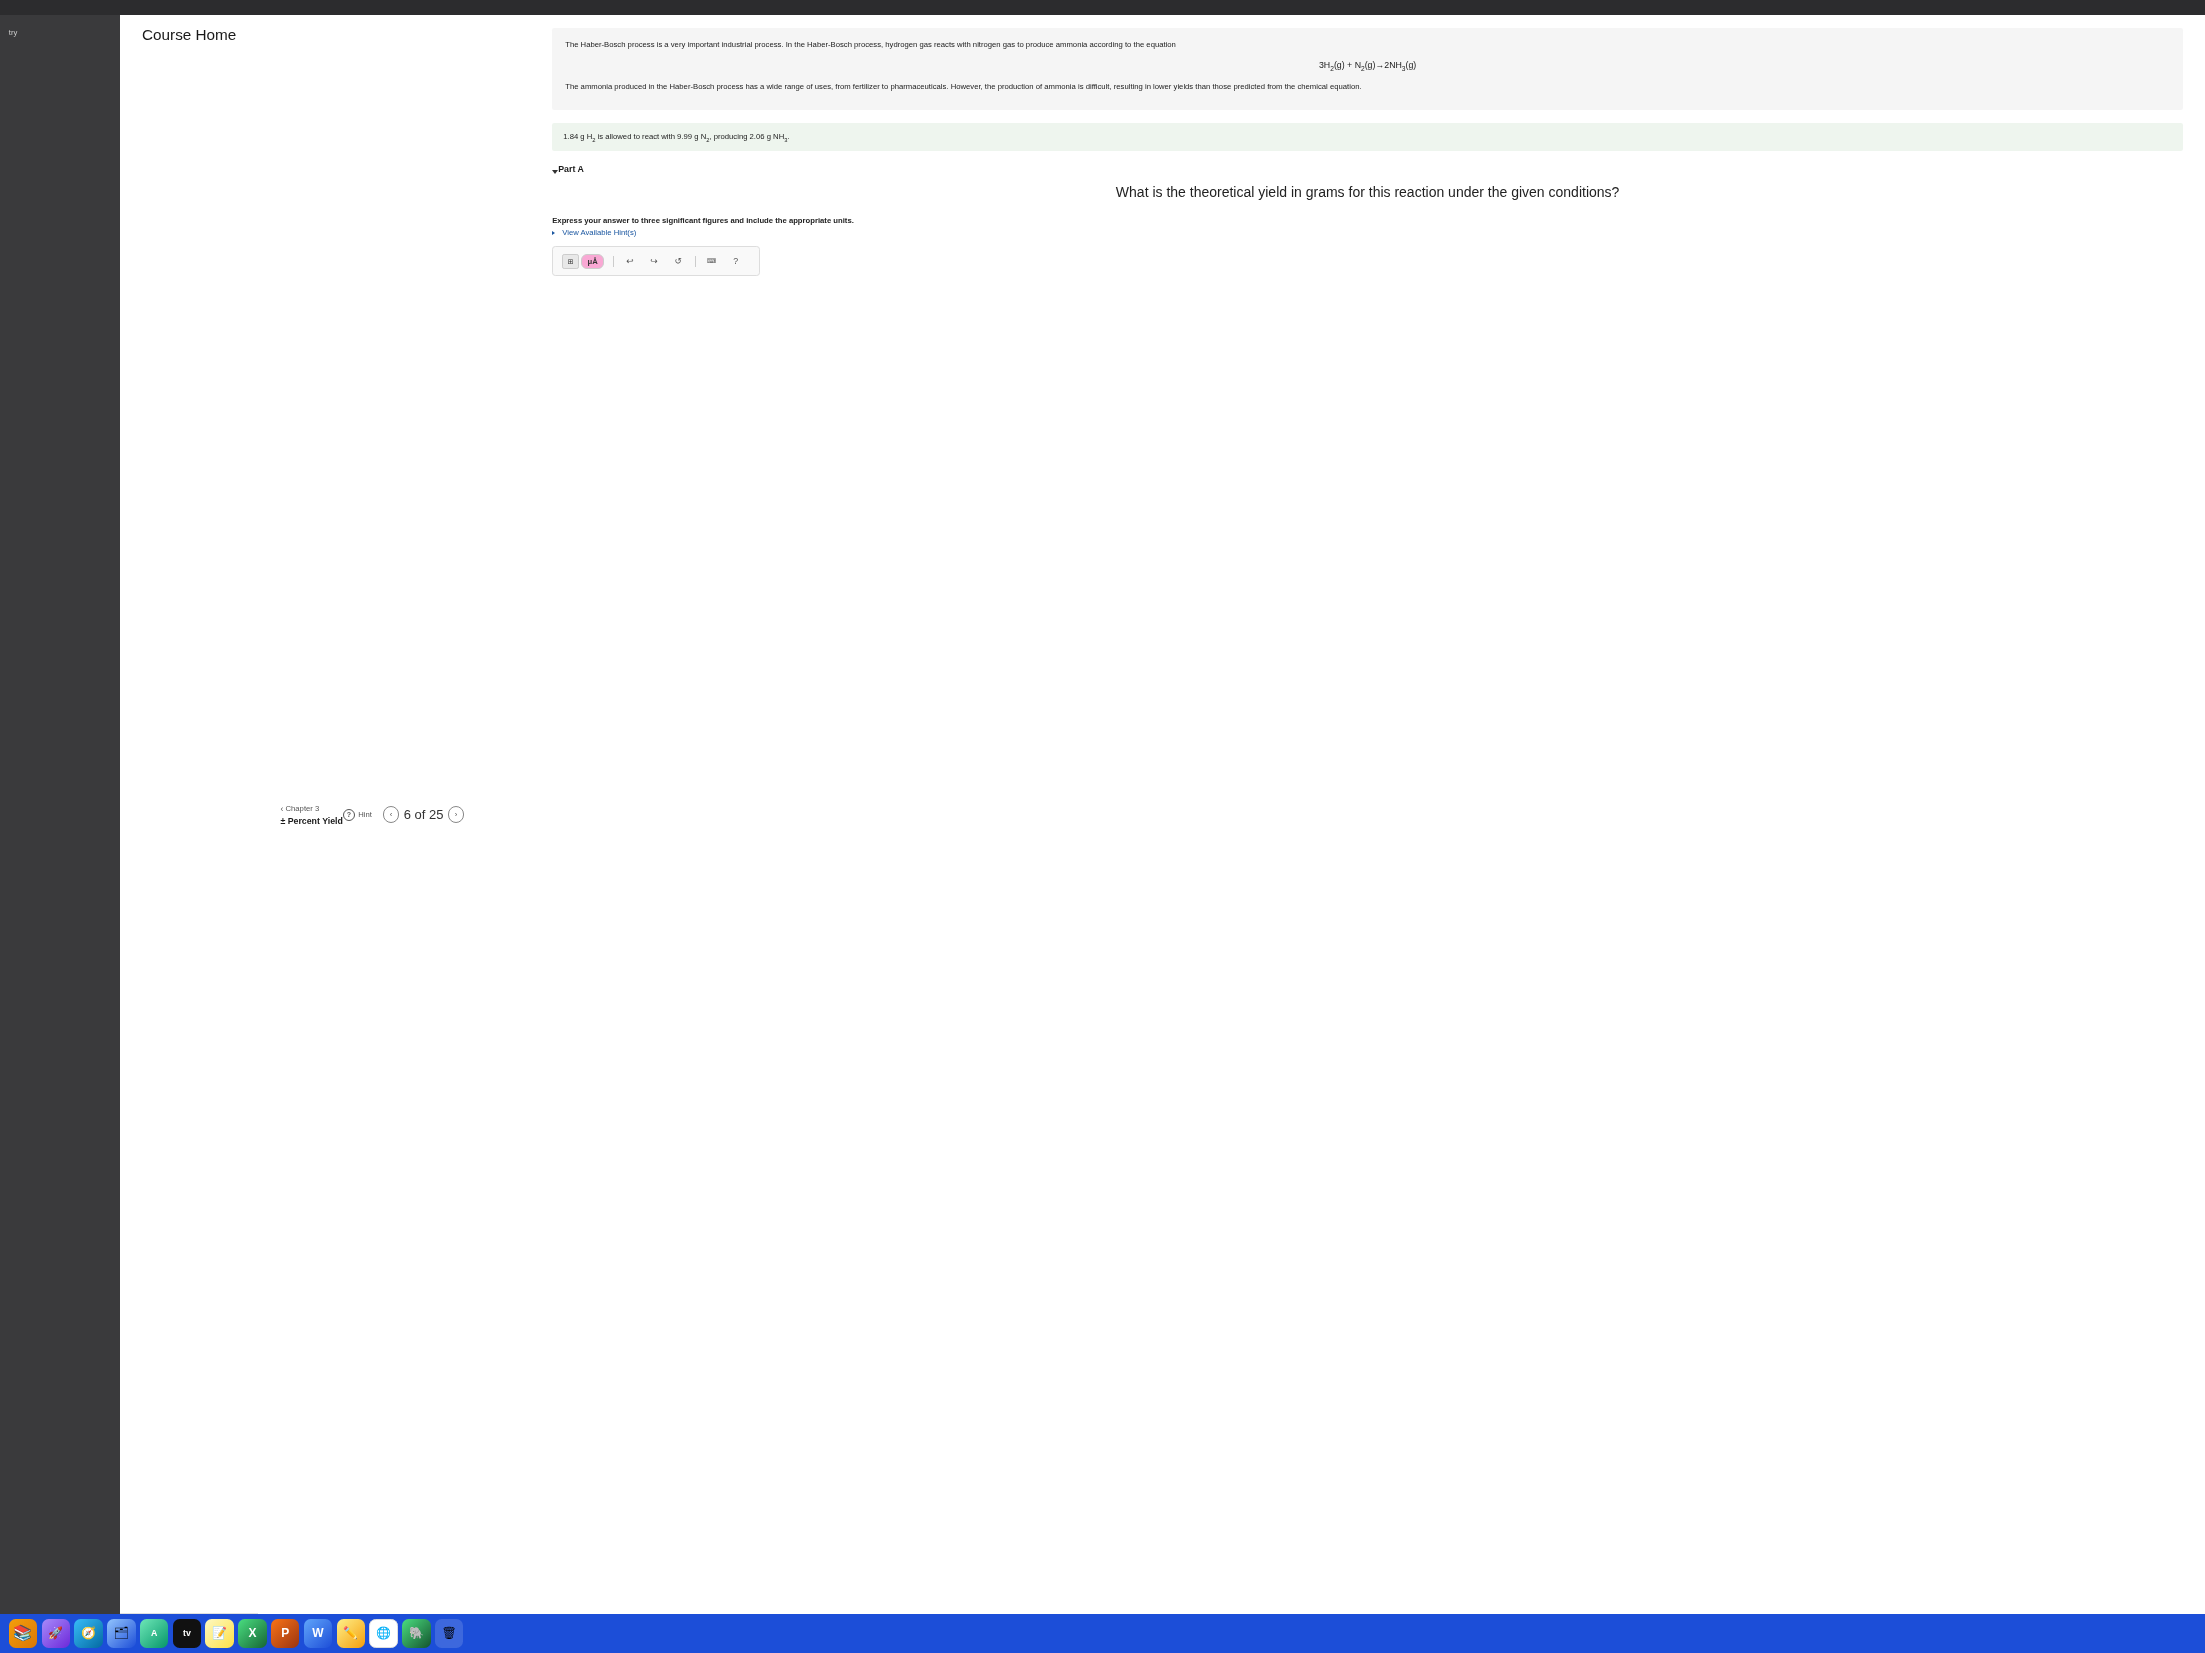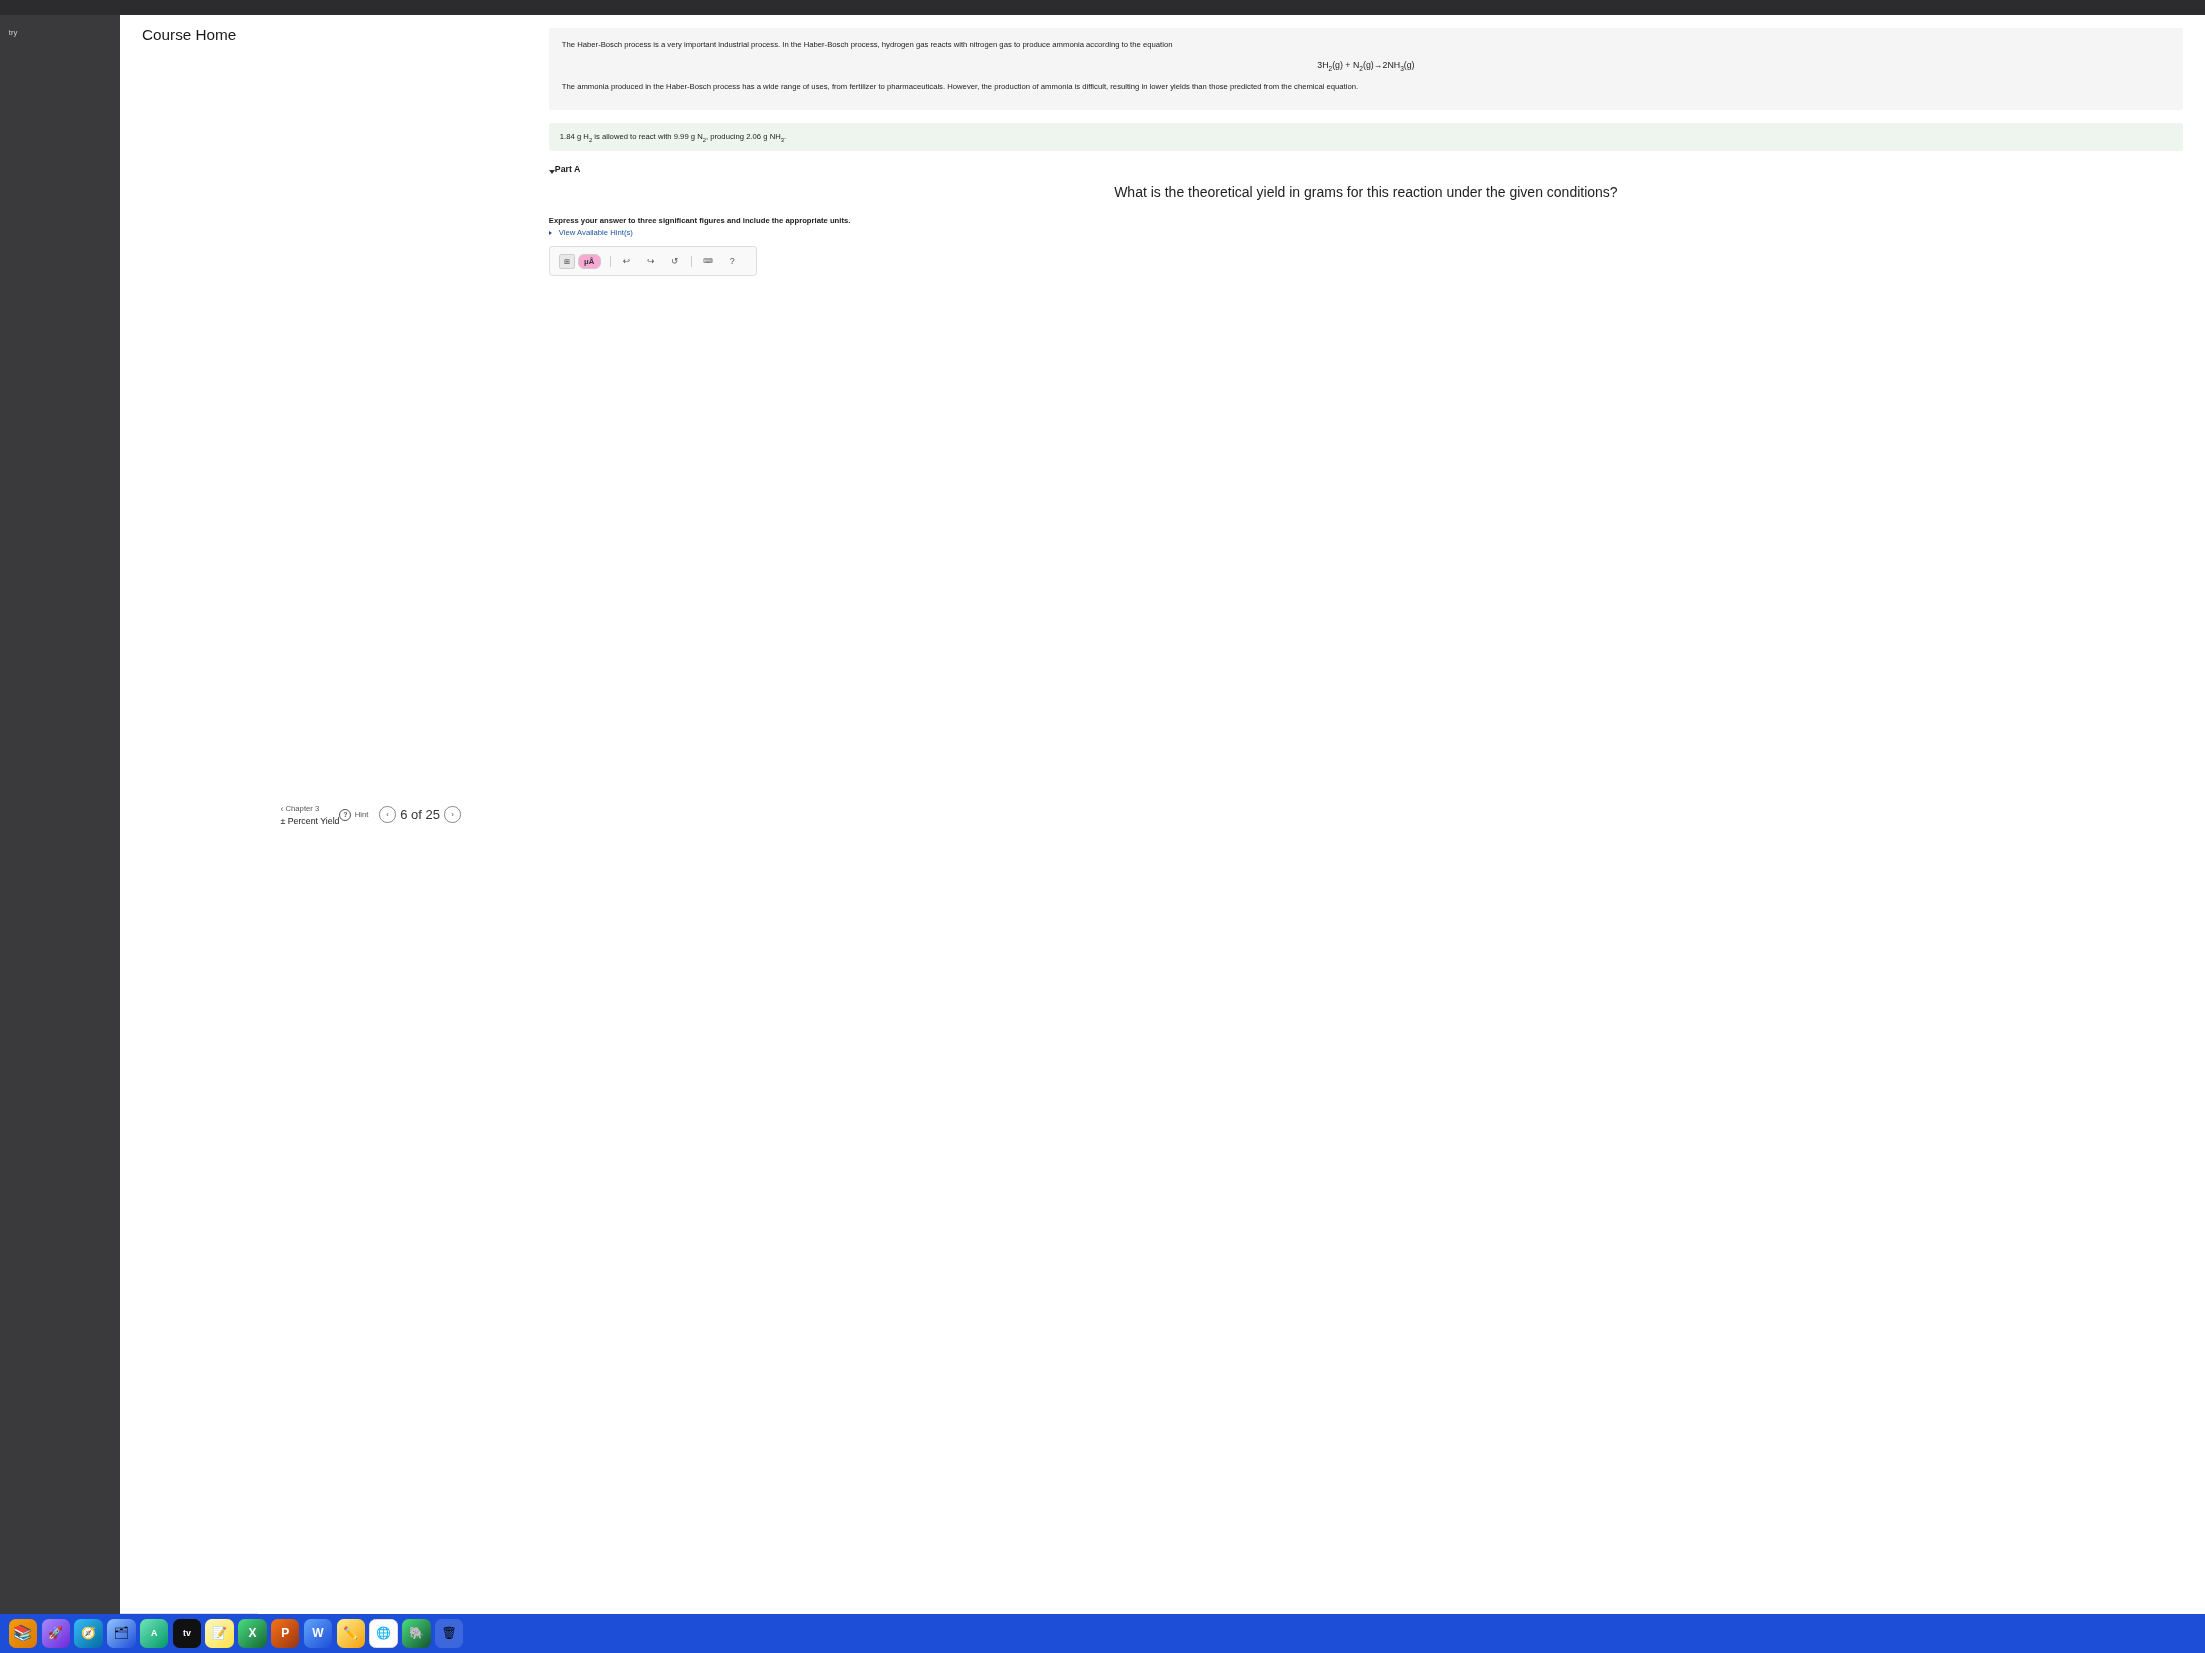--- a/index.html
+++ b/index.html
@@ -82,21 +82,21 @@
       gap: 2.2px;
     }
 
     .chapter-link:before {
       content: '‹';
       font-size: 8.8px;
     }
 
     .section-title {
       font-size: 8.8px;
-      font-weight: 400;
+      font-weight: 700;
       color: #1a1a1a;
       display: flex;
       align-items: center;
       gap: 2.2px;
     }
 
     .help-button {
       display: flex;
       align-items: center;
       gap: 3.3px;

